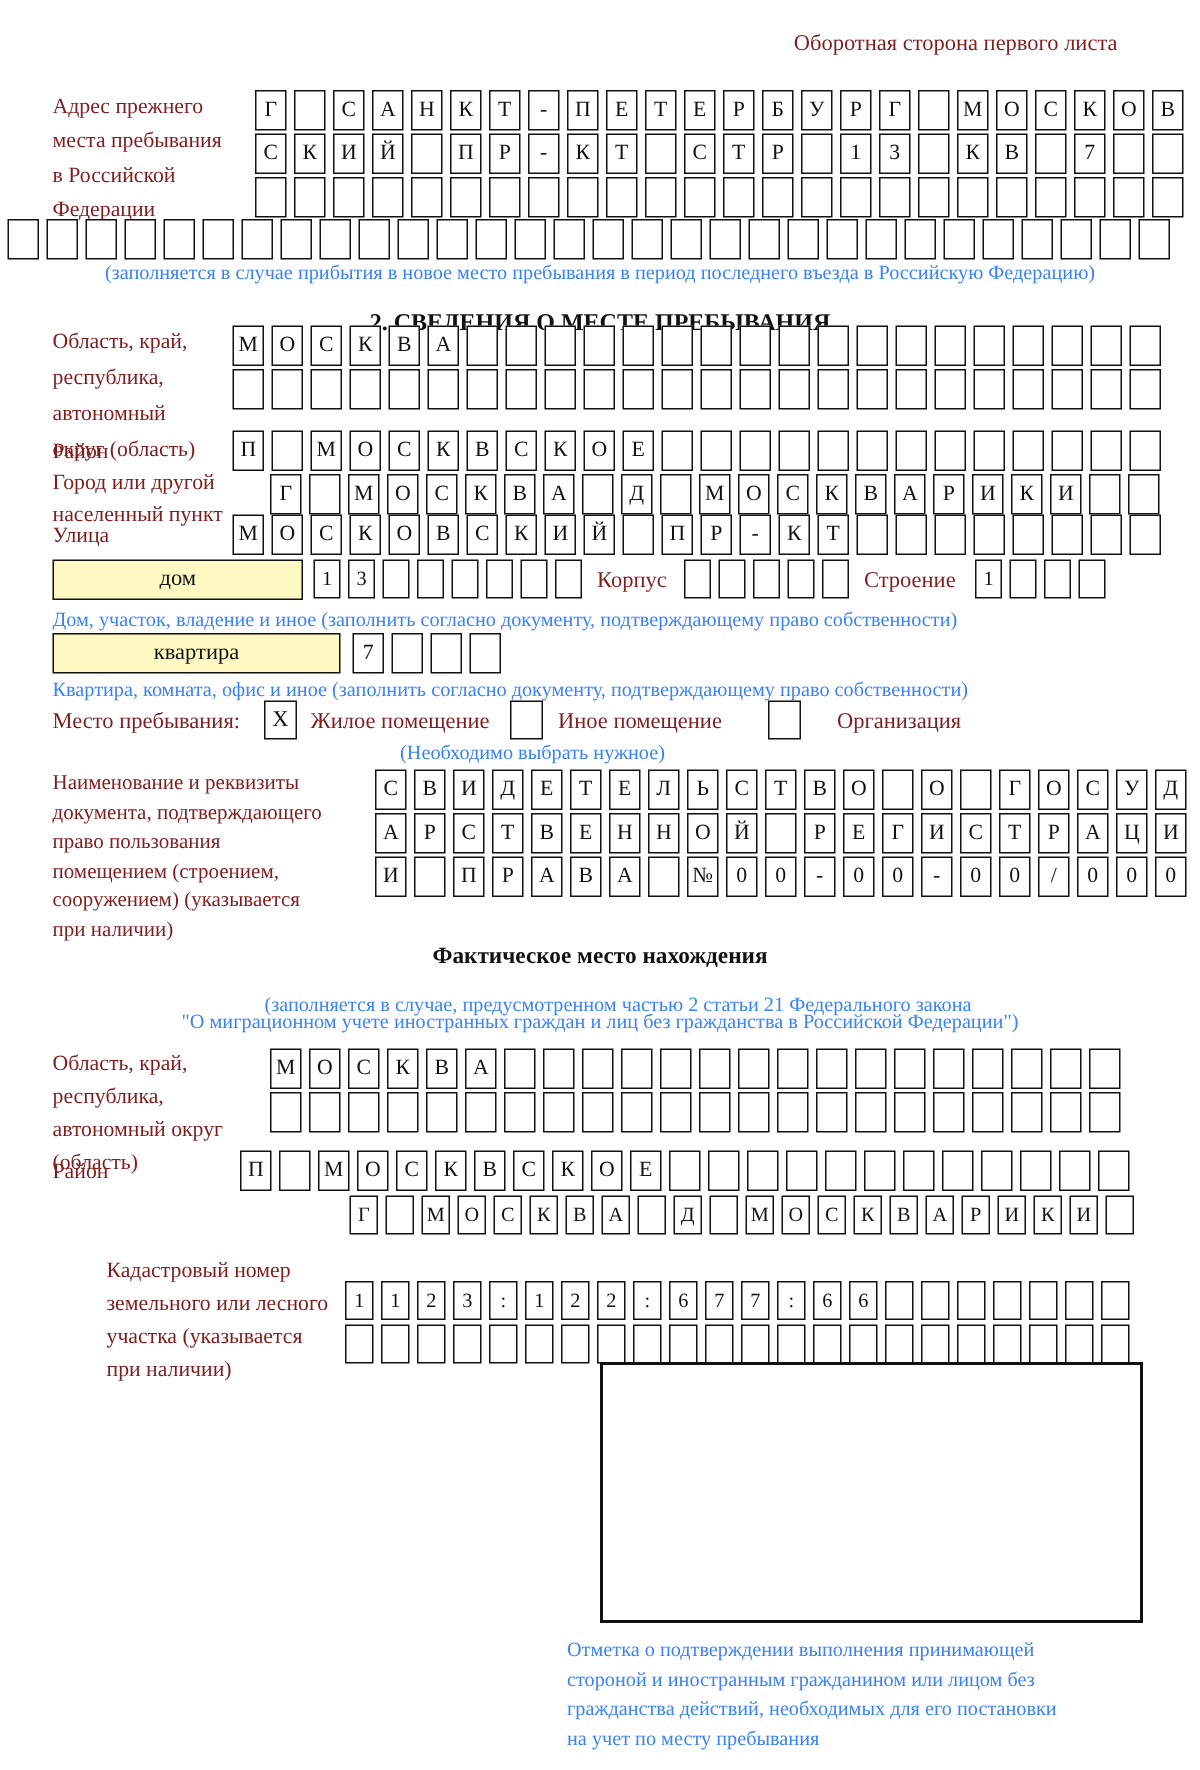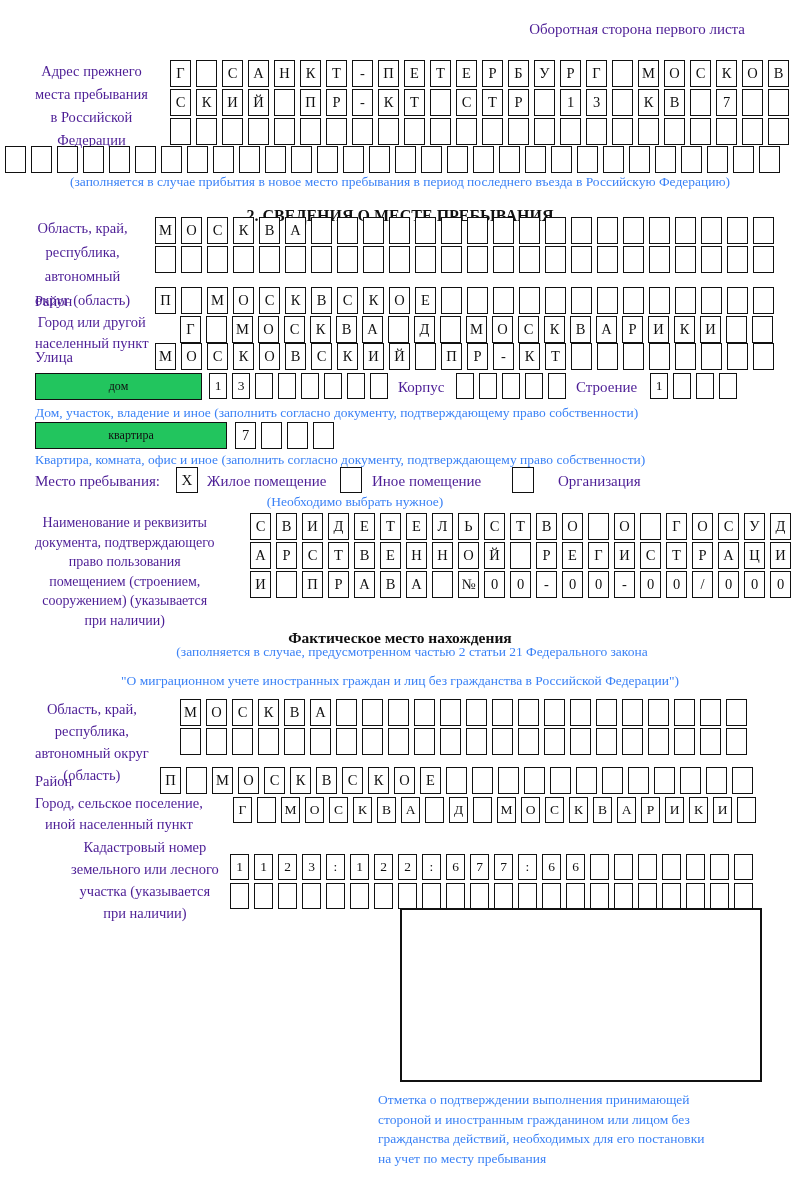--- a/index.html
+++ b/index.html
@@ -3,35 +3,35 @@
 <meta charset="utf-8">
 <style>
   * { margin:0; padding:0; box-sizing:border-box; }
   html,body { background:#fff; }
   .page {
     position:relative; width:800px; height:1180px; margin:0 auto;
     background:#fff; color:#111; overflow:hidden;
     font-family:"Liberation Serif", serif;
   }
   .abs { position:absolute; }
-  .lbl { font-size:14.5px; line-height:23px; color:#4c1d95;text-align:center; }
+  .lbl { font-size:14.5px; line-height:23px; color:#7f1d1d; }
   .cells { display:flex; }
   .cell {
     width:21px; height:27px; margin-right:5px; flex:0 0 auto;
     border:1.6px solid #111; display:flex; align-items:center; justify-content:center;
     font-size:14.5px; font-family:"Liberation Serif", serif; background:#fff;
   }
   .cells.small .cell { width:18px; height:26px; margin-right:5px; font-size:13.5px; }
   .cells.narrow .cell { width:19px; height:26px; margin-right:5px; font-size:13.5px; }
   .caption { font-size:13.5px; color:#3b82f6; }
   .center { left:0; width:800px; text-align:center; }
   .title { font-weight:bold; font-size:16px; }
   .labelbox {
     border:1.6px solid #111; height:27px; display:flex; align-items:center; justify-content:center;
-    font-size:12px; background:#22c55e;
+    font-size:15px; background:#fef9c3;
   }
   .checkbox {
     width:22px; height:26px; border:1.6px solid #111; display:flex; align-items:center;
     justify-content:center; font-size:15px; background:#fff;
   }
   .stampbox { border:2px solid #111; background:#fff; }
   .lines div { white-space:nowrap; }
 </style>
 </head>
 <body>
@@ -423,21 +423,21 @@
       <span class="cell">-</span>
       <span class="cell">0</span>
       <span class="cell">0</span>
       <span class="cell">/</span>
       <span class="cell">0</span>
       <span class="cell">0</span>
       <span class="cell">0</span>
     </div>
 
   <div class="abs title center" style="top:629px; font-size:15.5px;">Фактическое место нахождения</div>
-  <div class="abs caption center" style="top:644px;padding-left:24px;">(заполняется в случае, предусмотренном частью 2 статьи 21 Федерального закона</div>
+  <div class="abs caption center" style="top:662px;padding-left:24px;">(заполняется в случае, предусмотренном частью 2 статьи 21 Федерального закона</div>
   <div class="abs caption center" style="top:673px;">"О миграционном учете иностранных граждан и лиц без гражданства в Российской Федерации")</div>
 
   <div class="abs lbl lines" style="top:698px; left:35px; line-height:22px;">
       <div>Область, край,</div>
       <div>республика,</div>
       <div>автономный округ</div>
       <div>(область)</div>
     </div>
   <div class="abs cells" style="top:699px; left:180px;">
       <span class="cell">М</span>
@@ -508,24 +508,20 @@
       <span class="cell"></span>
       <span class="cell"></span>
       <span class="cell"></span>
       <span class="cell"></span>
       <span class="cell"></span>
       <span class="cell"></span>
       <span class="cell"></span>
       <span class="cell"></span>
     </div>
 
-  <div class="abs lbl lines" style="top:793px; left:35px; line-height:21px;">
-      <div>Город, сельское поселение,</div>
-      <div>иной населенный пункт</div>
-    </div>
   <div class="abs cells narrow" style="top:797px; left:233px;">
       <span class="cell">Г</span>
       <span class="cell"></span>
       <span class="cell">М</span>
       <span class="cell">О</span>
       <span class="cell">С</span>
       <span class="cell">К</span>
       <span class="cell">В</span>
       <span class="cell">А</span>
       <span class="cell"></span>

